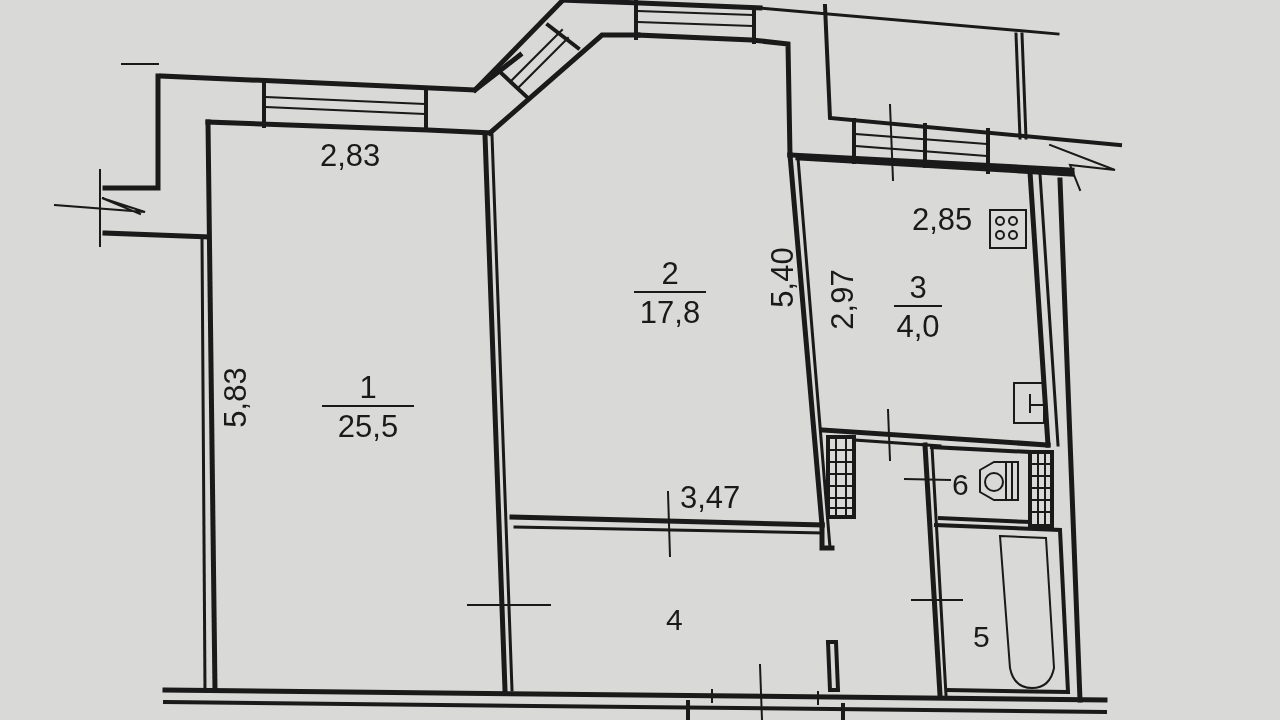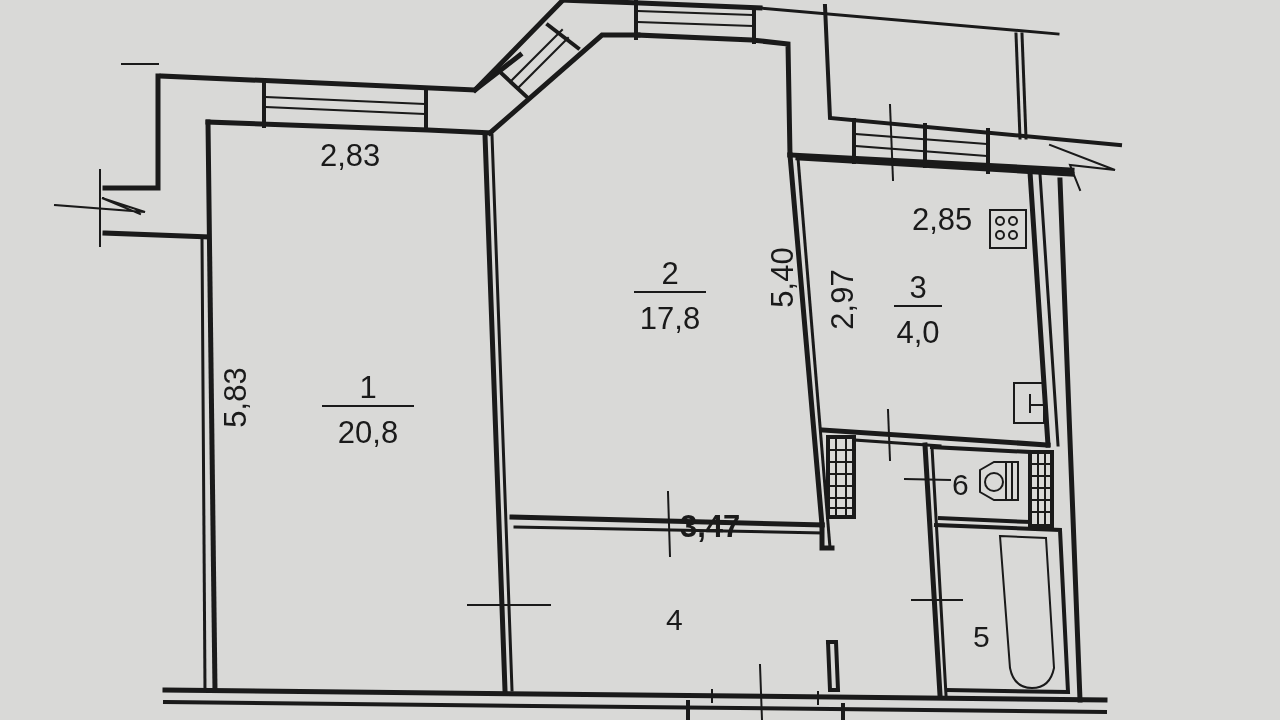--- a/index.html
+++ b/index.html
@@ -3,21 +3,21 @@
 <meta charset="utf-8">
 <style>
   html,body{margin:0;padding:0;}
   body{width:1280px;height:720px;overflow:hidden;background:#d9d9d7;font-family:"Liberation Sans",sans-serif;}
   #plan{position:absolute;left:0;top:0;width:1280px;height:665px;}
   .lbl{position:absolute;color:#1a1a1a;font-family:"Liberation Sans",sans-serif;line-height:1;white-space:nowrap;}
   .dim{font-size:31px;}
   .vert{transform:rotate(-90deg);transform-origin:center center;}
   .room{position:absolute;text-align:center;font-size:31px;color:#1a1a1a;line-height:1;}
   .room .num{display:block;padding-bottom:2px;}
-  .room .area{display:block;border-top:2px solid #1a1a1a;padding-top:10px;}
+  .room .area{display:block;border-top:2px solid #1a1a1a;padding-top:4px;}
   .tag{font-size:30px;}
 </style>
 </head>
 <body>
 
 <div id="plan">
 <svg width="1280" height="720" viewBox="0 0 1280 720" xmlns="http://www.w3.org/2000/svg">
   <rect x="0" y="0" width="1280" height="720" fill="#d9d9d7"></rect>
   <g fill="none" stroke="#1a1a1a" stroke-linecap="square">
 
@@ -177,28 +177,28 @@
       <line x1="688" y1="702" x2="688" y2="720" stroke-width="4"></line>
       <line x1="843" y1="705" x2="843" y2="720" stroke-width="4"></line>
     </g>
   </g>
 </svg>
 
 
 <div class="lbl dim" style="left:320px;top:140px;">2,83</div>
 <div class="lbl dim vert" style="left:205px;top:382px;">5,83</div>
 <div class="lbl dim vert" style="left:752px;top:262px;">5,40</div>
-<div class="lbl dim" style="left:680px;top:511px;font-weight:bold;">3,47</div>
+<div class="lbl dim" style="left:680px;top:482px;">3,47</div>
 <div class="lbl dim" style="left:912px;top:178px;margin-top:26px;">2,85</div>
 <div class="lbl dim vert" style="left:812px;top:284px;">2,97</div>
 
 
 <div class="room" style="left:322px;top:372px;width:92px;">
   <span class="num">1</span>
-  <span class="area">20,8</span>
+  <span class="area">25,5</span>
 </div>
 <div class="room" style="left:634px;top:258px;width:72px;">
   <span class="num">2</span>
   <span class="area">17,8</span>
 </div>
 <div class="room" style="left:894px;top:272px;width:48px;">
   <span class="num">3</span>
   <span class="area">4,0</span>
 </div>
 <div class="lbl tag" style="left:666px;top:605px;">4</div>

